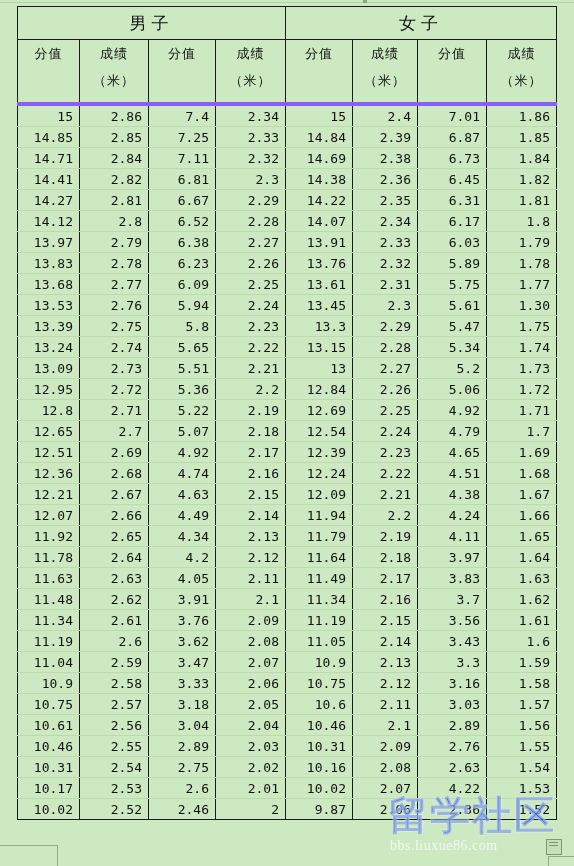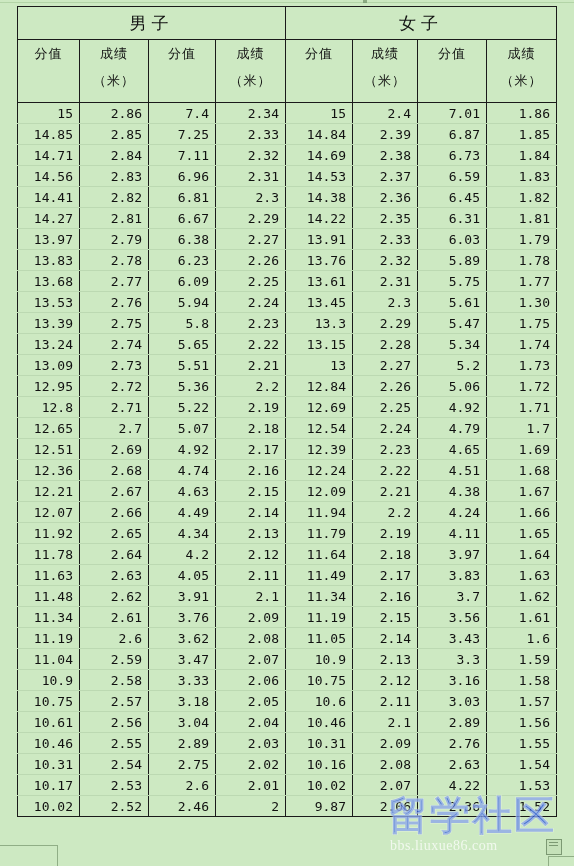--- a/index.html
+++ b/index.html
@@ -61,21 +61,21 @@
     border-left:1px solid #1a1a1a;
     border-right:1px solid #1a1a1a;
     text-align:right;
     vertical-align:middle;
     font-size:13px;
     padding:0 6px 0 0;
     font-family:"DejaVu Sans Mono","Liberation Mono",monospace;
     letter-spacing:0px;
     white-space:nowrap;
   }
-  tr.firstdata td{border-top:1px solid #8b5cf6;}
+  tr.firstdata td{border-top:4px solid #8b5cf6;}
   tr.lastdata td{border-bottom:1px solid #1a1a1a;}
   
   #watermark{
     position:absolute;left:388px;top:792px;width:186px;height:74px;
     pointer-events:none;
   }
   #wm-cn{
     position:absolute;left:0;top:0;
     font-size:40px;line-height:46px;
     font-family:"DejaVu Sans","Liberation Sans",sans-serif;
@@ -175,48 +175,48 @@
           <td>14.71</td>
           <td>2.84</td>
           <td>7.11</td>
           <td>2.32</td>
           <td>14.69</td>
           <td>2.38</td>
           <td>6.73</td>
           <td>1.84</td>
         </tr>
         <tr class="datarow">
-          <td>14.56</td>
-          <td>2.83</td>
-          <td>6.96</td>
-          <td>2.31</td>
-          <td>14.53</td>
-          <td>2.37</td>
-          <td>6.59</td>
-          <td>1.83</td>
-        </tr>
-        <tr class="datarow">
           <td>14.41</td>
           <td>2.82</td>
           <td>6.81</td>
           <td>2.3</td>
           <td>14.38</td>
           <td>2.36</td>
           <td>6.45</td>
           <td>1.82</td>
         </tr>
         <tr class="datarow">
           <td>14.27</td>
           <td>2.81</td>
           <td>6.67</td>
           <td>2.29</td>
           <td>14.22</td>
           <td>2.35</td>
           <td>6.31</td>
           <td>1.81</td>
+        </tr>
+        <tr class="datarow">
+          <td>14.12</td>
+          <td>2.8</td>
+          <td>6.52</td>
+          <td>2.28</td>
+          <td>14.07</td>
+          <td>2.34</td>
+          <td>6.17</td>
+          <td>1.8</td>
         </tr>
         <tr class="datarow">
           <td>13.97</td>
           <td>2.79</td>
           <td>6.38</td>
           <td>2.27</td>
           <td>13.91</td>
           <td>2.33</td>
           <td>6.03</td>
           <td>1.79</td>

